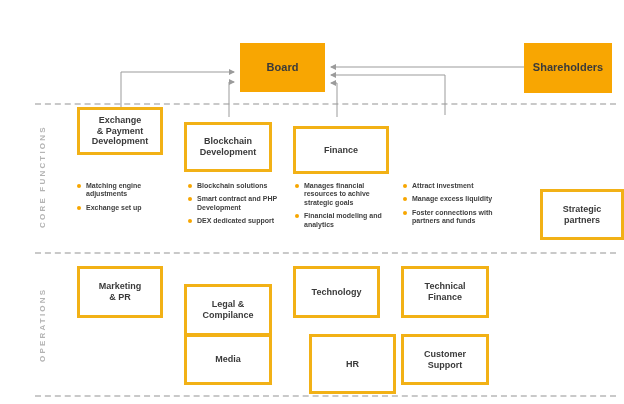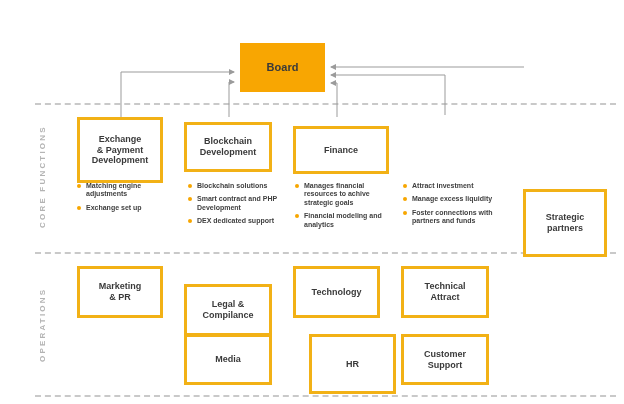--- a/index.html
+++ b/index.html
@@ -49,28 +49,29 @@
       </marker>
     </defs>
     <polyline class="conn" points="121,117 121,72 234,72" marker-end="url(#arr)"></polyline>
     <polyline class="conn" points="229,117 229,82 234,82" marker-end="url(#arr)"></polyline>
     <polyline class="conn" points="524,67 331,67" marker-end="url(#arr)"></polyline>
     <polyline class="conn" points="445,115 445,75 331,75" marker-end="url(#arr)"></polyline>
     <polyline class="conn" points="337,117 337,83 331,83" marker-end="url(#arr)"></polyline>
   </svg>
 
   <div class="box box-filled" style="left:240px;top:43px;width:85px;height:49px">Board</div>
+  <div class="box box-filled" style="left:524px;top:43px;width:88px;height:50px">Shareholders</div>
 
-  <div class="box box-outline" style="left:77px;top:117px;width:86px;height:66px">Exchange
+  <div class="box box-outline" style="left:77px;top:107px;width:86px;height:48px">Exchange
 &amp; Payment
 Development</div>
   <div class="box box-outline" style="left:184px;top:122px;width:88px;height:50px">Blockchain
 Development</div>
   <div class="box box-outline" style="left:293px;top:126px;width:96px;height:48px">Finance</div>
-  <div class="box box-outline" style="left:523px;top:189px;width:84px;height:68px">Strategic
+  <div class="box box-outline" style="left:540px;top:189px;width:84px;height:51px">Strategic
 partners</div>
 
   <div class="bullets" style="left:75px;top:182px">
     <div class="bullet">
       <span class="dot"></span>
       <span class="txt">Matching engine adjustments</span>
     </div>
     <div class="bullet">
       <span class="dot"></span>
       <span class="txt">Exchange set up</span>
@@ -117,20 +118,20 @@
       <span class="txt">Foster connections with partners and funds</span>
     </div>
   </div>
 
   <div class="box box-outline" style="left:77px;top:266px;width:86px;height:52px">Marketing
 &amp; PR</div>
   <div class="box box-outline" style="left:184px;top:284px;width:88px;height:52px">Legal &amp;
 Compilance</div>
   <div class="box box-outline" style="left:293px;top:266px;width:87px;height:52px">Technology</div>
   <div class="box box-outline" style="left:401px;top:266px;width:88px;height:52px">Technical
-Attract</div>
+Finance</div>
 
   <div class="box box-outline" style="left:184px;top:334px;width:88px;height:51px">Media</div>
   <div class="box box-outline" style="left:309px;top:334px;width:87px;height:60px">HR</div>
   <div class="box box-outline" style="left:401px;top:334px;width:88px;height:51px">Customer
 Support</div>
 
 </div>
 
 </body></html>

